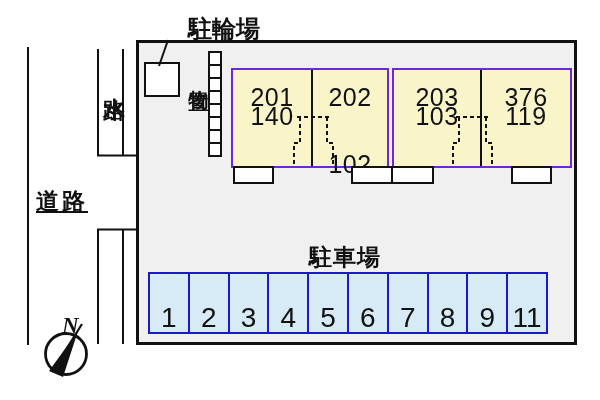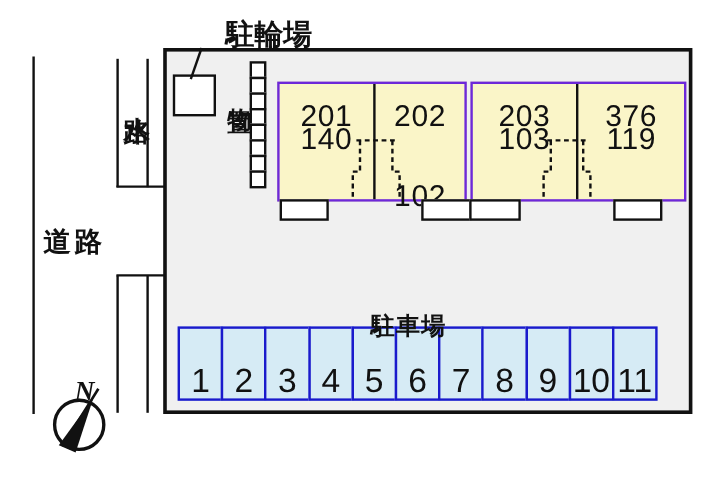--- a/index.html
+++ b/index.html
@@ -46,24 +46,24 @@
   #parking-row{position:absolute;left:148px;top:272px;width:400px;height:62px;display:flex;z-index:2;}
   .space{
     flex:1;box-sizing:border-box;border:2px solid #1a1acc;background:#d6ebf5;
     display:flex;align-items:flex-end;justify-content:center;
     font-size:28px;line-height:0.85;padding-bottom:2px;
   }
   .space + .space{margin-left:-2px;}
   
   .lbl{position:absolute;font-weight:bold;z-index:4;white-space:nowrap;}
   #lbl-bike{left:142px;top:13px;font-size:24px;padding-left:46px;}
-  #lbl-road{left:36px;top:186px;font-size:23px;letter-spacing:3px;}
+  #lbl-road{left:36px;top:186px;font-size:23px;letter-spacing:3px;text-decoration:underline;}
   #lbl-water{left:99px;top:80px;font-size:22px;writing-mode:vertical-rl;text-orientation:upright;letter-spacing:1px;}
   #lbl-storage{left:186px;top:74px;font-size:20px;writing-mode:vertical-rl;text-orientation:upright;letter-spacing:2px;}
-  #lbl-parking{left:309px;top:258px;font-size:20px;letter-spacing:1px;}
+  #lbl-parking{left:309px;top:242px;font-size:23px;letter-spacing:1px;}
   
   #overlay{position:absolute;left:0;top:0;z-index:3;pointer-events:none;}
 </style>
 </head>
 <body>
 
 <div id="canvas">
 
   <div id="property"></div>
 
@@ -110,21 +110,20 @@
   <div id="parking-row">
     <div class="space">1</div>
     <div class="space">2</div>
     <div class="space">3</div>
     <div class="space">4</div>
     <div class="space">5</div>
     <div class="space">6</div>
     <div class="space">7</div>
     <div class="space">8</div>
     <div class="space">9</div>
-    <div class="space">10</div>
     <div class="space">11</div>
   </div>
 
   <svg id="overlay" width="600" height="400" viewBox="0 0 600 400">
 
     <line x1="28" y1="47" x2="28" y2="345" stroke="#111" stroke-width="2"></line>
 
     <g>
       <line x1="98" y1="49" x2="98" y2="156" stroke="#111" stroke-width="2"></line>
       <line x1="123" y1="49" x2="123" y2="156" stroke="#111" stroke-width="2"></line>

